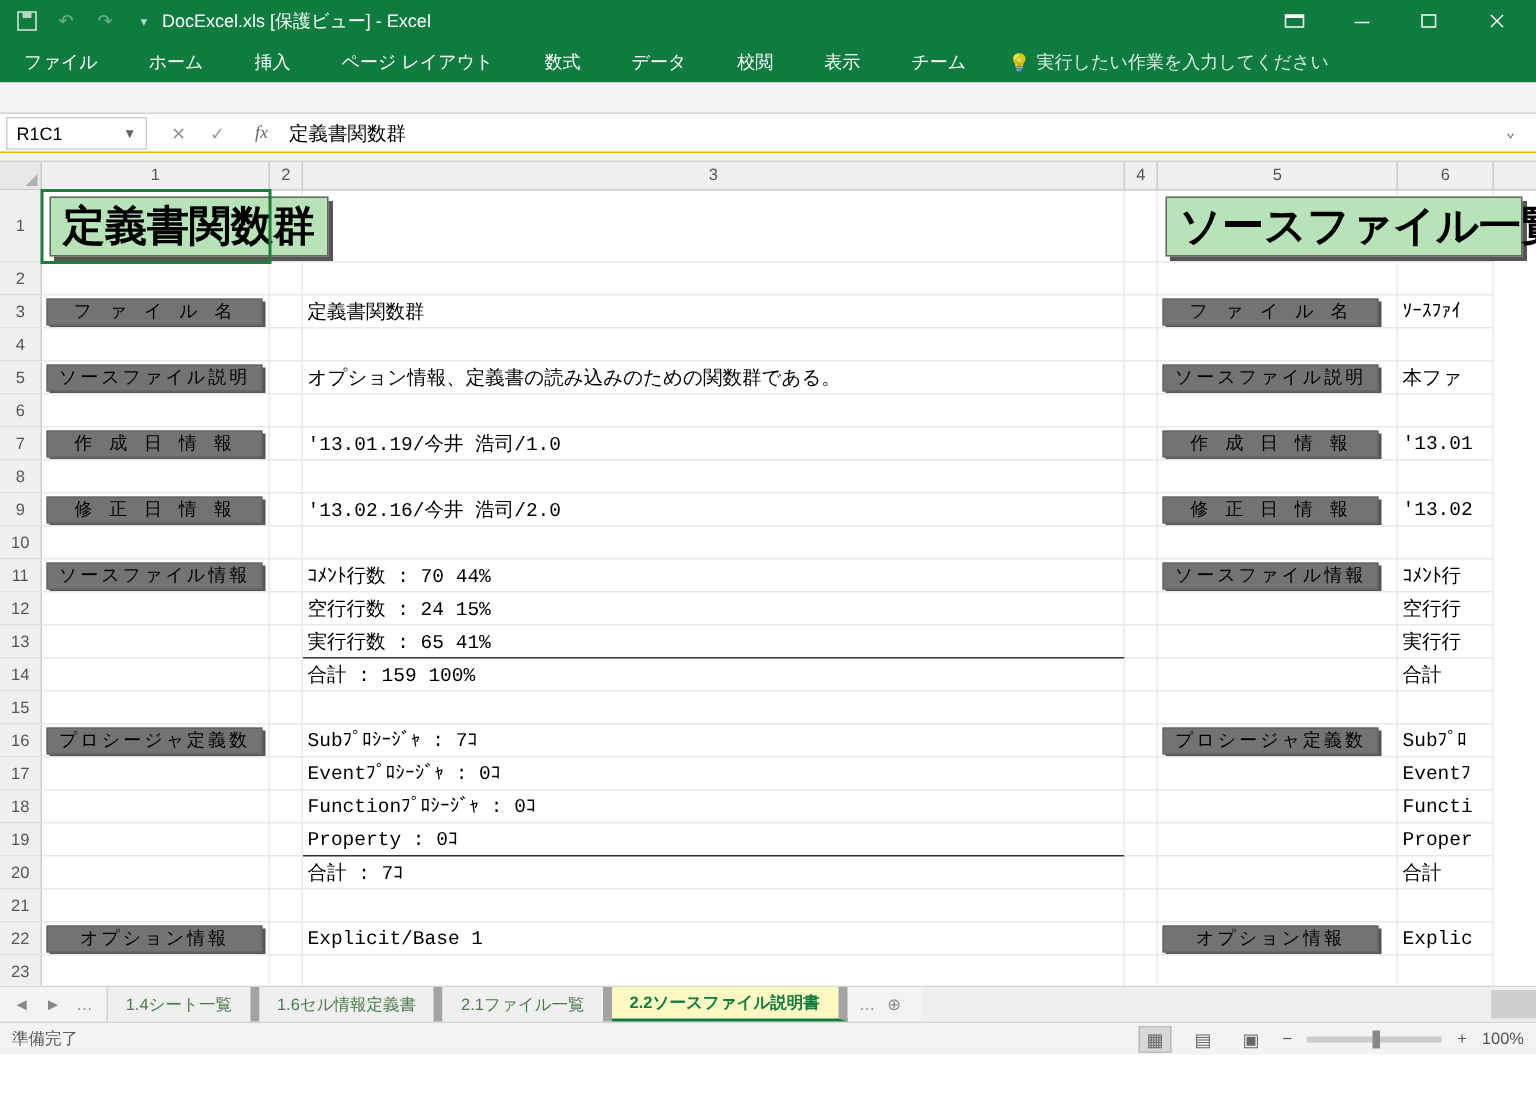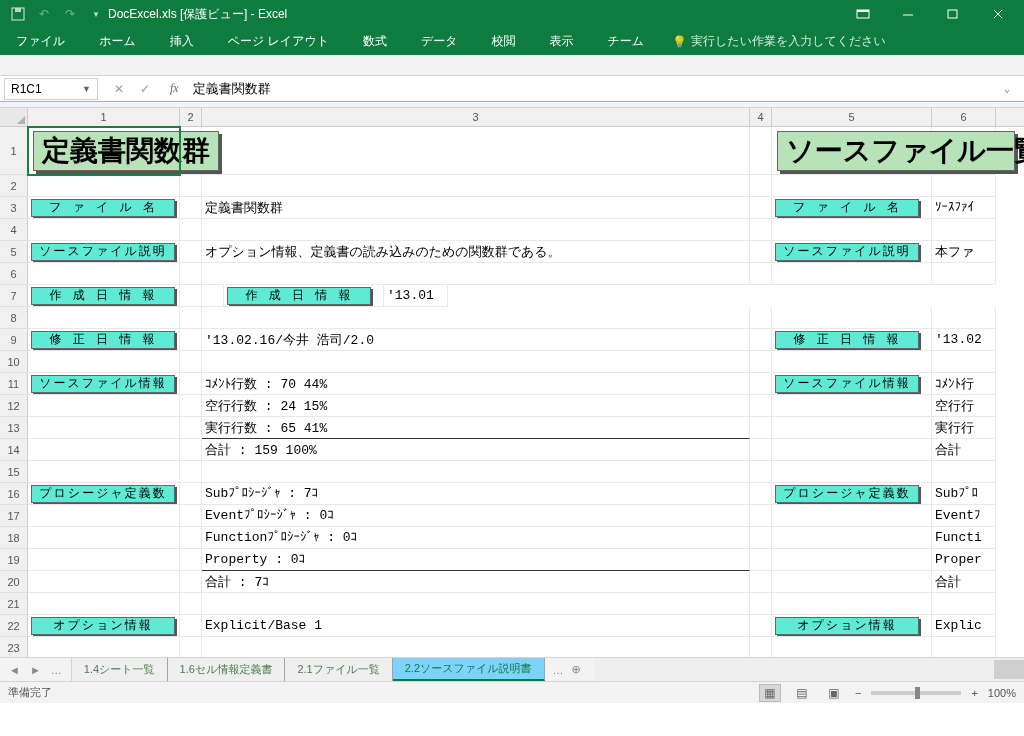--- a/index.html
+++ b/index.html
@@ -50,30 +50,30 @@
 .cell { border-right: 1px solid #e8e8e8; border-bottom: 1px solid #e8e8e8; padding: 0 3px; display: flex; align-items: center; font-size: 13px; font-family: "MS Gothic", "Courier New", monospace; white-space: nowrap; overflow: hidden; }
 .cell.c1{width:152px;} .cell.c2{width:22px;} .cell.c3{width:548px;} .cell.c4{width:22px;} .cell.c5{width:160px;} .cell.c6{width:64px; overflow:visible;}
 
 .sel { outline: 2px solid #1e7e3b; outline-offset: -1px; }
 
 
 .bigtitle { background: #b8e2b8; border: 1px solid #666; font-family: "MS Mincho","Yu Mincho", serif; font-size: 28px; font-weight: bold; padding: 4px 8px; box-shadow: 3px 3px 0 #555; margin: 4px 2px; height: 40px; display: flex; align-items: center; }
 .bigtitle.w1 { width: 700px; }
 .bigtitle.w2 { width: 238px; }
 
-.label { background: #5eead4; border: 1px solid #666; box-shadow: 2px 2px 0 #555; padding: 1px 4px; font-size: 12px; letter-spacing: 2px; height: 18px; display: flex; align-items: center; justify-content: center; width: 144px; font-family:"MS Gothic", monospace;}
+.label { background: #737373; border: 1px solid #666; box-shadow: 2px 2px 0 #555; padding: 1px 4px; font-size: 12px; letter-spacing: 2px; height: 18px; display: flex; align-items: center; justify-content: center; width: 144px; font-family:"MS Gothic", monospace;}
 .ovf { position:relative; z-index:2;}
 .bb { border-bottom: 1px solid #333 !important; }
 
 
 .tabstrip { height: 24px; display: flex; align-items: stretch; background: #f3f3f3; border-top: 1px solid #d4d4d4; font-size: 11px; }
 .navbtns { display: flex; align-items: center; padding: 0 6px; gap: 4px; color: #888; border-right: 1px solid #d4d4d4;}
 .navbtns span{ padding:0 3px;}
-.stab { padding: 4px 12px; border-right: 1px solid #a3a3a3; background: #efefef; color: #4a7c4a; display: flex; align-items: center; cursor:pointer;}
-.stab.active { background: #7dd3fc; border-bottom: 2px solid #0e7c3f; color: #0e7c3f; font-weight: 400; }
+.stab { padding: 4px 12px; border-right: 6px solid #a3a3a3; background: #efefef; color: #4a7c4a; display: flex; align-items: center; cursor:pointer;}
+.stab.active { background: #fef9c3; border-bottom: 2px solid #0e7c3f; color: #0e7c3f; font-weight: 700; }
 .tabend { display:flex; align-items:center; padding:0 8px; gap:8px; color:#888;}
 .sb-h { flex:1; background:#efefef; position:relative; margin-left:6px;}
 .sb-h::after{ content:""; position:absolute; right:0; top:2px; bottom:2px; width:30px; background:#cfcfcf;}
 
 
 .status { height: 22px; background: #f3f3f3; border-top: 1px solid #d4d4d4; display: flex; align-items: center; padding: 0 8px; font-size: 11px; color: #555; }
 .status .r { margin-left: auto; display: flex; align-items: center; gap: 10px; }
 .viewbtn{ width:22px; height:18px; border:1px solid transparent; display:inline-flex; align-items:center; justify-content:center; font-size:12px; color:#666;}
 .viewbtn.active{ background:#d8d8d8; border-color:#bbb;}
 .slider { width: 90px; height: 4px; background: #ccc; position: relative; }
@@ -255,20 +255,21 @@
         <div class="cell c3"></div>
         <div class="cell c4"></div>
         <div class="cell c5"></div>
         <div class="cell c6"></div>
       </div>
     <div class="row">
         <div class="cell c1">
           <div class="label">作 成 日 情 報</div>
         </div>
         <div class="cell c2"></div>
+        <div class="cell c3">'13.01.19/今井 浩司/1.0</div>
         <div class="cell c4"></div>
         <div class="cell c5">
           <div class="label">作 成 日 情 報</div>
         </div>
         <div class="cell c6">'13.01</div>
       </div>
     <div class="row">
         <div class="cell c1"></div>
         <div class="cell c2"></div>
         <div class="cell c3"></div>

